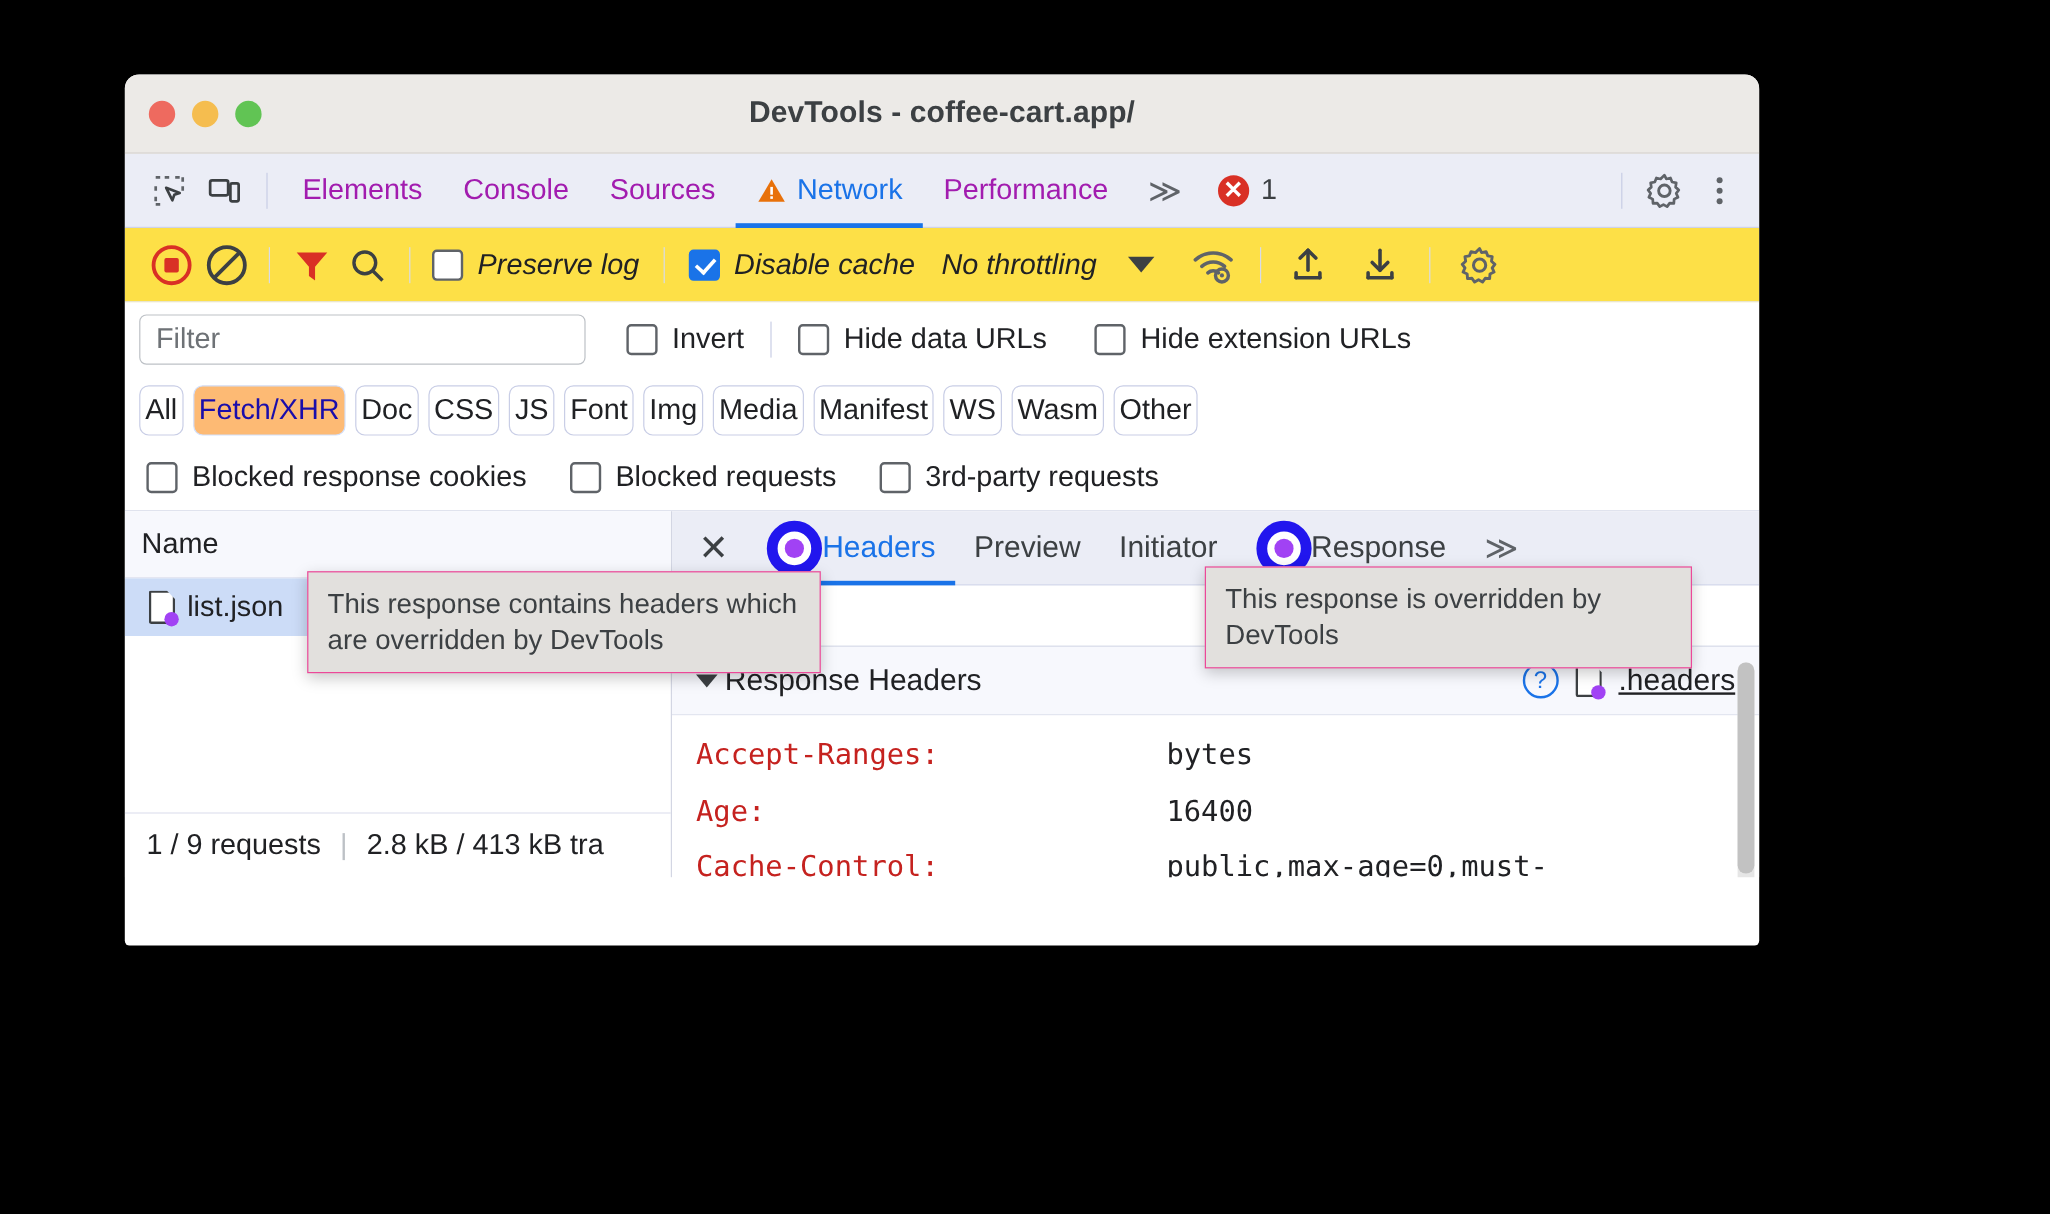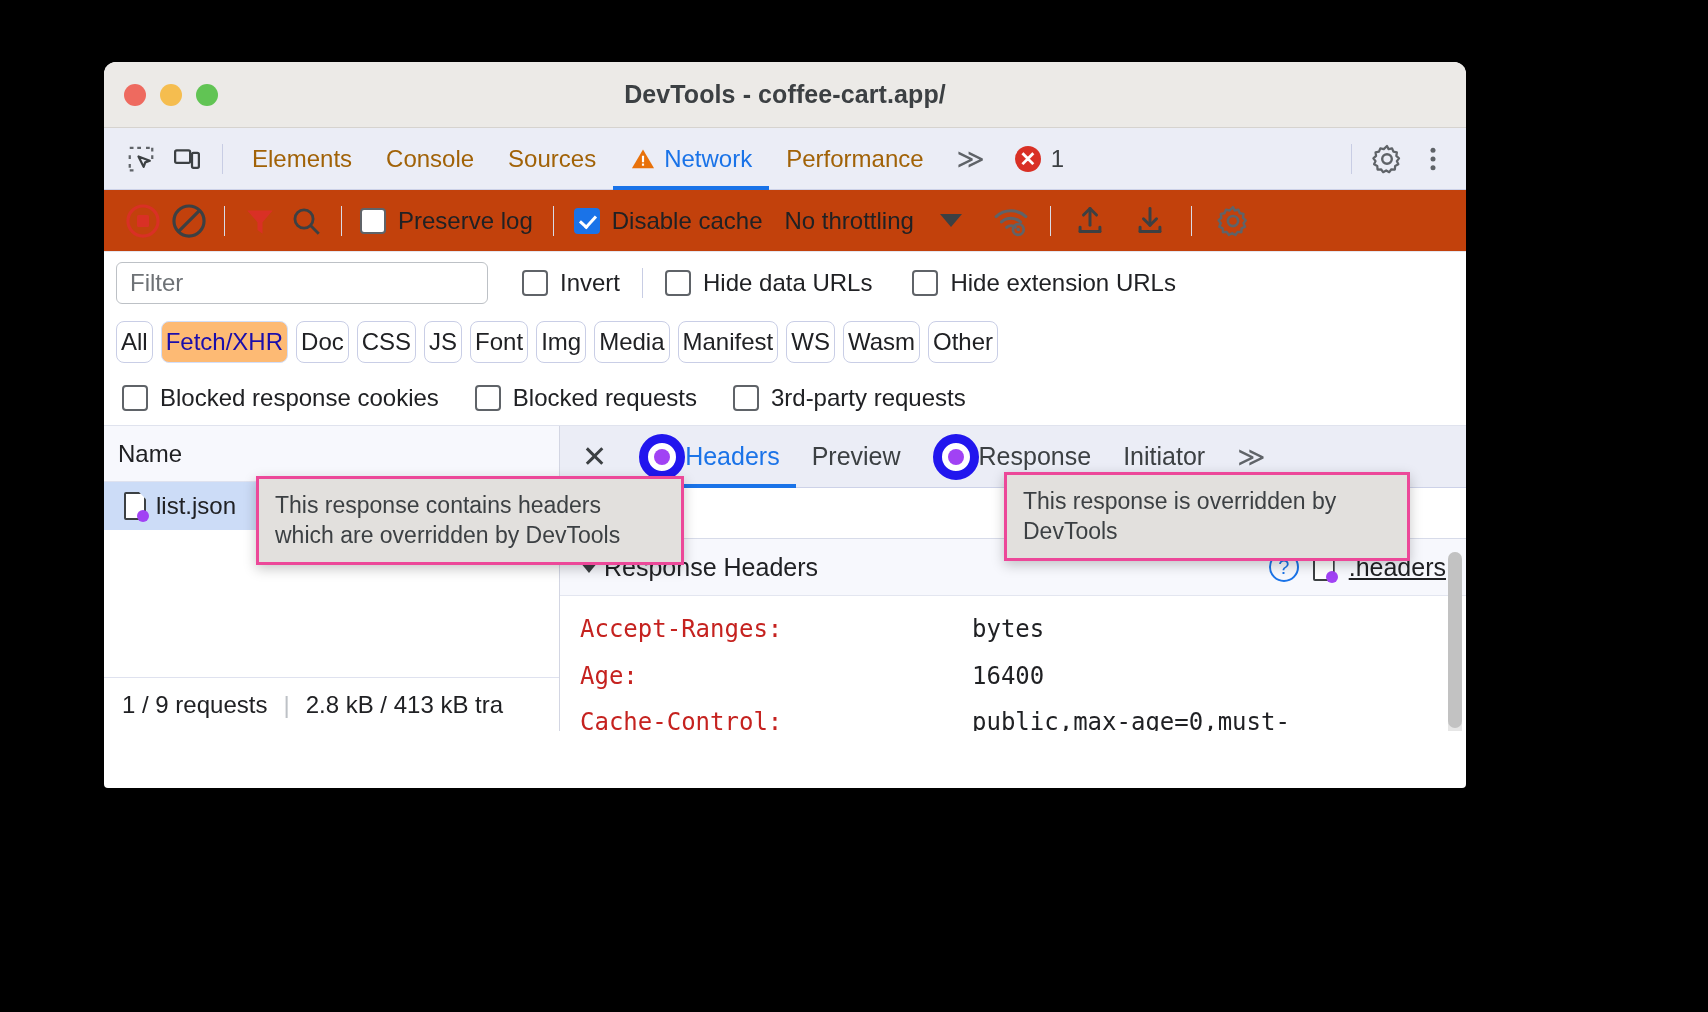--- a/index.html
+++ b/index.html
@@ -48,21 +48,21 @@
     display: flex; align-items: center;
     padding-left: 14px;
   }
   .tb-icon {
     width: 46px; height: 46px;
     display: flex; align-items: center; justify-content: center;
     color: #5f6368;
   }
   .vsep { width: 1px; height: 30px; background: #c8cde4; margin: 0 12px; }
   .ptab {
-    font-size: 24px; color: #a16207;
+    font-size: 24px; color: #a21caf;
     padding: 0 17px; height: 62px;
     display: flex; align-items: center; gap: 8px;
     position: relative;
   }
   .ptab.selected { color: #1a73e8; }
   .ptab.selected::after {
     content: ""; position: absolute; left: 0; right: 0; bottom: 0;
     height: 4px; background: #1a73e8;
   }
   .chev { font-size: 27px; color: #5f6368; padding: 0 16px; }
@@ -74,23 +74,23 @@
     width: 26px; height: 26px; border-radius: 50%;
     background: #d93025; color: #fff;
     font-size: 20px; font-weight: bold;
     display: flex; align-items: center; justify-content: center;
     line-height: 1;
   }
   .right-tools { margin-left: auto; display: flex; align-items: center; padding-right: 10px; }
 
   
   #nettoolbar {
-    height: 62px; background: #c2410c;
+    height: 62px; background: #fde047;
     border-bottom: 1px solid #e4e6ef;
-    display: flex; align-items: center; padding: 0 16px;
+    display: flex; align-items: center; padding: 0 16px; font-style: italic;
   }
   #nettoolbar .vsep { background: #d8dbe8; }
   .ck { display: flex; align-items: center; gap: 12px; font-size: 24px; color: #202124; }
   .box {
     width: 26px; height: 26px; border: 2px solid #5f6368;
     border-radius: 4px; background: #fff;
     display: inline-block; flex: none;
   }
   .box.checked {
     background: #1a73e8; border-color: #1a73e8;
@@ -255,21 +255,21 @@
     background: #e6e6e6; border-radius: 7px;
   }
   #vscroll .thumb {
     width: 14px; height: 176px; background: #c2c2c2; border-radius: 7px;
   }
 
   
   .tooltip {
     position: absolute; z-index: 50;
     background: #e2e0dd; color: #3c4043;
-    border: 3px solid #ec4899;
+    border: 1px solid #ec4899;
     font-size: 23px; line-height: 1.32;
     padding: 11px 16px;
     box-shadow: 0 4px 12px rgba(0,0,0,.22);
   }
   #tooltip-headers { left: 152px; top: 414px; width: 428px; }
   #tooltip-response { left: 900px; top: 410px; width: 406px; }
 </style>
 </head>
 <body>
 
@@ -497,28 +497,28 @@
             <span class="ovr-dot"></span>
           </span>
           <span>Headers</span>
         </div>
 
         <div class="dtab">
           <span>Preview</span>
         </div>
 
         <div class="dtab">
+          <span>Initiator</span>
+        </div>
+
+        <div class="dtab">
           <span class="ovr-ring">
             <span class="ovr-dot"></span>
           </span>
           <span>Response</span>
-        </div>
-
-        <div class="dtab">
-          <span>Initiator</span>
         </div>
 
         <span class="chev">≫</span>
       </div>
 
       <div id="detail-body">
         <div class="general-peek">l</div>
 
         <div id="resp-head">
           <span class="tri"></span>

